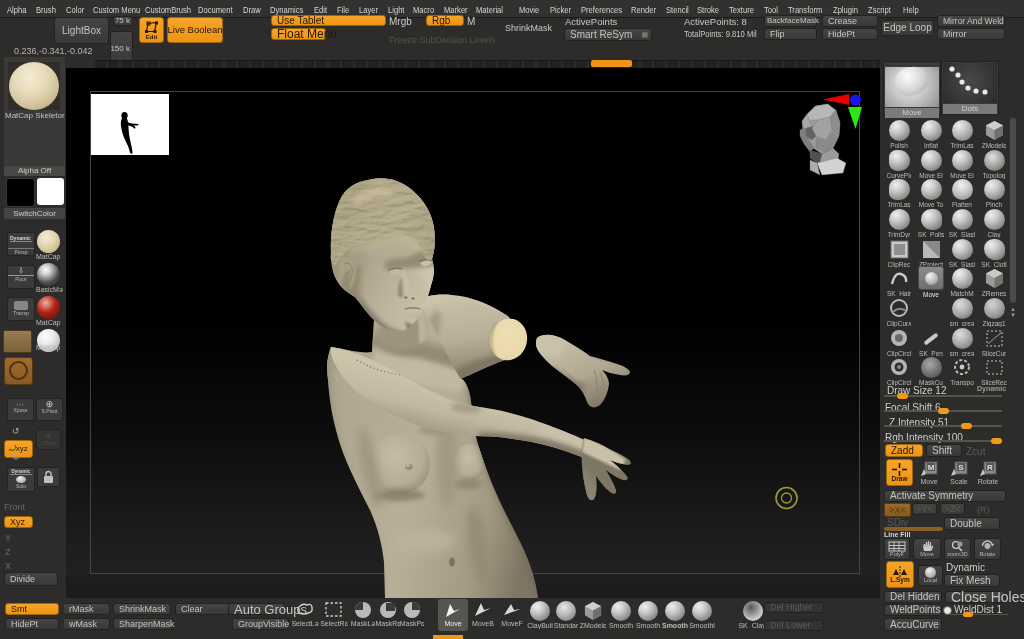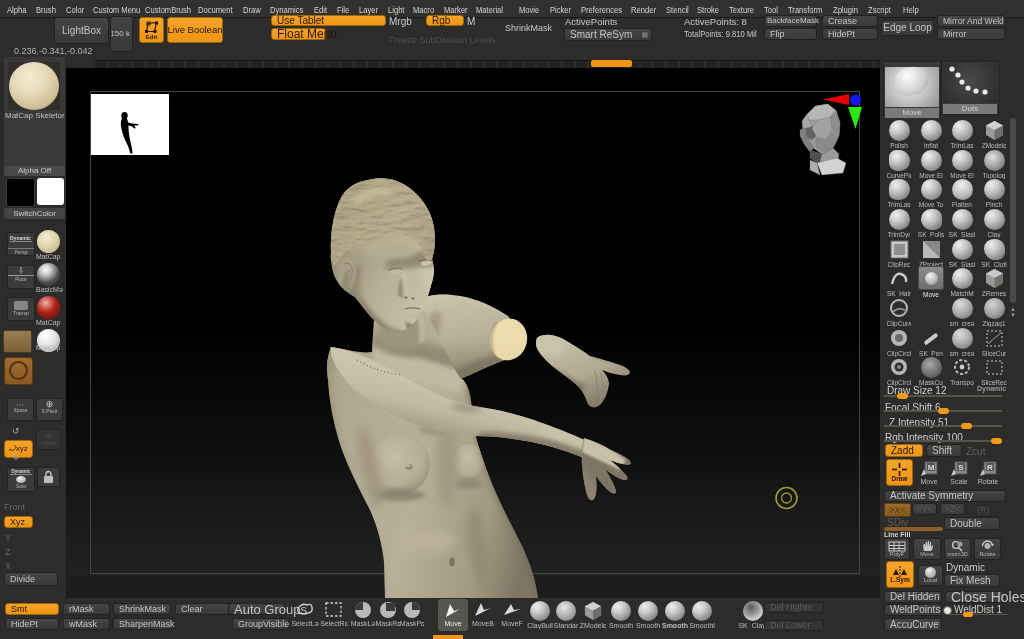--- a/index.html
+++ b/index.html
@@ -38,21 +38,21 @@
 <span class="m" style="left:697px">Stroke</span>
 <span class="m" style="left:729px">Texture</span>
 <span class="m" style="left:764px">Tool</span>
 <span class="m" style="left:788px">Transform</span>
 <span class="m" style="left:833px">Zplugin</span>
 <span class="m" style="left:868px">Zscript</span>
 <span class="m" style="left:903px">Help</span>
 
 <div class="b" style="left:54px;top:17px;width:55px;height:27px;justify-content:center">LightBox</div>
 <div class="b" style="left:113px;top:16px;width:20px;height:10px;font-size:8px;justify-content:flex-end;padding:0 2px">75 k</div>
-<div class="b" style="left:110px;top:16px;width:23px;height:10px;font-size:8px;justify-content:flex-end;padding:17px 2px">150 k</div>
+<div class="b" style="left:110px;top:31px;width:23px;height:10px;font-size:8px;justify-content:flex-end;padding:17px 2px">150 k</div>
 <div class="ob" style="left:139px;top:17px;width:25px;height:26px;flex-direction:column;justify-content:center;padding:0">
   <svg width="15" height="13" viewBox="0 0 15 13">
       <path d="M2.5 10.5 L4 2.5 L12.5 1.5 L10.5 10.5 Z" fill="none" stroke="#241703" stroke-width="1.2"></path>
       <rect x="1" y="9" width="3" height="3" fill="#241703"></rect>
       <rect x="3" y="1" width="3" height="3" fill="none" stroke="#241703"></rect>
       <rect x="11" y="0.5" width="3" height="3" fill="#241703"></rect>
       <rect x="9.5" y="9" width="3" height="3" fill="#241703"></rect>
     </svg>
   <span style="font-size:6px;font-weight:bold">Edit</span>
 </div>

